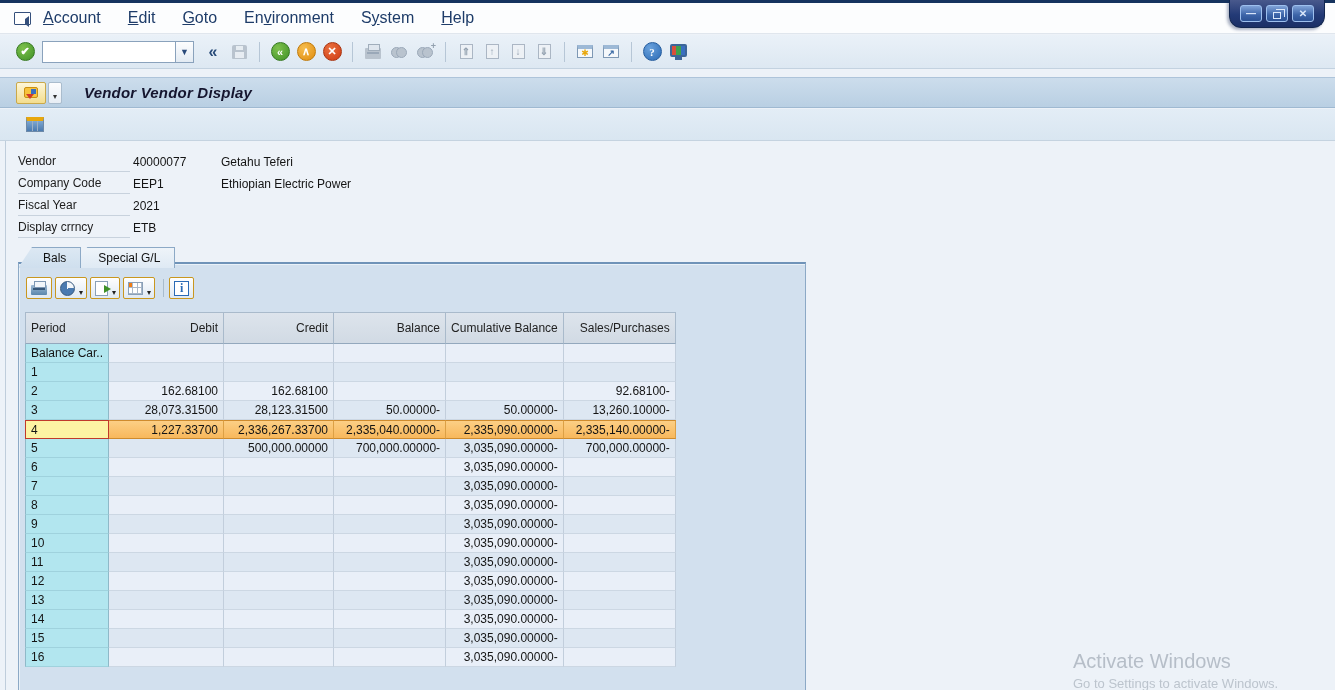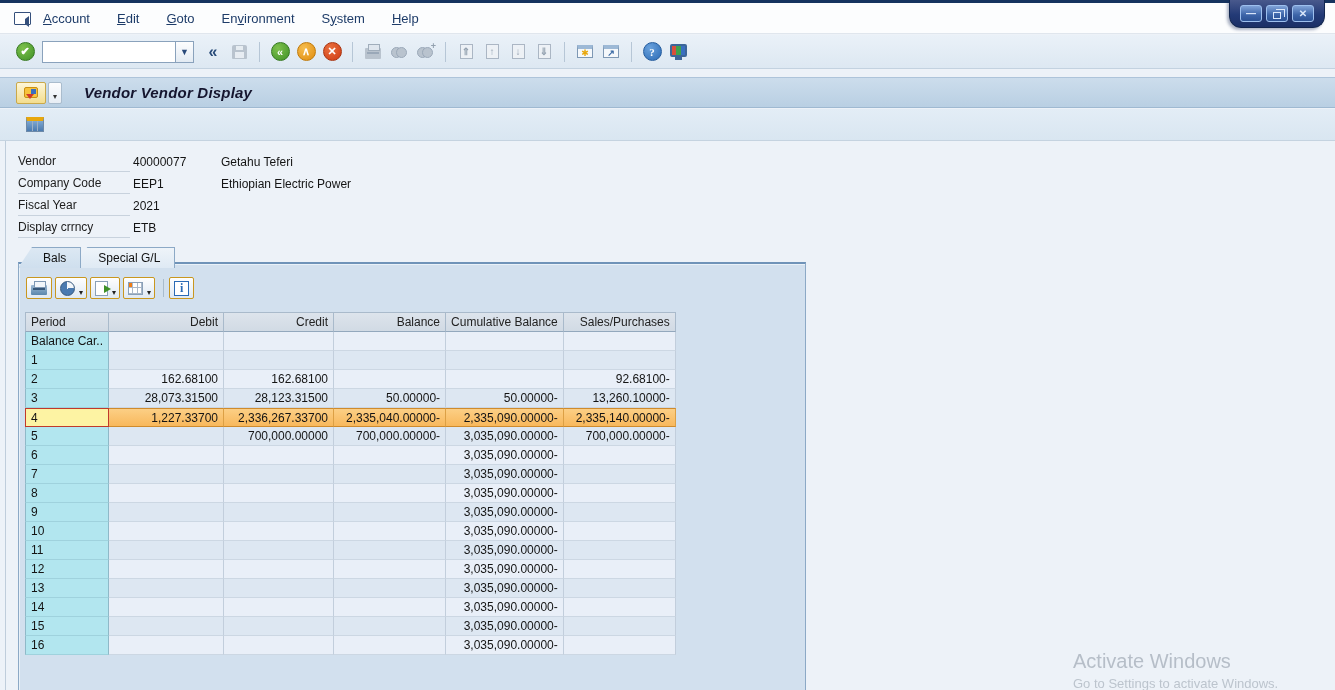--- a/index.html
+++ b/index.html
@@ -28,21 +28,21 @@
   .restore-glyph { display:inline-block; width:8px; height:7px; border:1px solid #dbe8fb; position:relative; top:2px; background:transparent; }
   .restore-glyph::before { content:""; position:absolute; left:2px; top:-4px; width:8px; height:7px; border:1px solid #dbe8fb; border-bottom:none; border-left:none; }
 
   
   .menubar {
     position:absolute; top:3px; left:0; right:0; height:31px; background:#fcfdfe;
     border-bottom:1px solid #e0e6ed; display:flex; align-items:center; z-index:4;
   }
   .sysicon { width:17px; height:13px; border:1px solid #35507c; border-radius:1px; margin:0 12px 0 14px; position:relative; background:#fff; }
   .sysicon::before { content:""; position:absolute; left:3px; top:3px; width:7px; height:5px; border-left:4px solid #35507c; border-top:3px solid transparent; border-bottom:3px solid transparent; transform:rotate(180deg); }
-  .menu-item { color:#1e3c69; margin-right:27px; font-size:13px; cursor:default; }
+  .menu-item { color:#1e3c69; margin-right:27px; font-size:16px; cursor:default; }
   .menu-item u { text-decoration:underline; }
 
   
   .stdbar {
     position:absolute; top:35px; left:0; right:0; height:34px;
     background:linear-gradient(#eaf1f8,#dde8f2);
     border-bottom:1px solid #c3d2e0; display:flex; align-items:center; z-index:3;
   }
   .tb-sep { width:1px; height:20px; background:#b6c6d6; margin:0 7px; }
   .tbtn { width:22px; height:22px; display:flex; align-items:center; justify-content:center; margin:0 2px; cursor:default; }
@@ -140,21 +140,21 @@
   .i-layout { width:15px; height:13px; background:#fff; border:1px solid #8aa0b8; margin:0 2px; display:grid; grid-template-columns:1fr 1fr 1fr; grid-template-rows:1fr 1fr; }
   .i-layout b { border-right:1px solid #aab8c8; border-bottom:1px solid #aab8c8; }
   .i-layout b:first-child { background:#ef7d17; }
   .i-info { width:15px; height:15px; background:#fff; border:1px solid #2a6ab5; color:#2a6ab5; font-weight:bold; font-family:"Liberation Serif",serif; font-size:12px; display:flex; align-items:center; justify-content:center; margin:0 2px; }
 
   
   .gridtable { position:absolute; left:6px; top:48px; border-collapse:separate; border-spacing:0; table-layout:fixed; font-size:12px; }
   .gridtable th {
     background:linear-gradient(#dde4ec,#d1dae4); font-weight:normal; color:#222;
     border-right:1px solid #a9bacb; border-bottom:1px solid #93a8bd; border-top:1px solid #a9bacb;
-    height:20px; padding:0 5px; text-align:right; white-space:nowrap; overflow:hidden;
+    height:32px; padding:0 5px; text-align:right; white-space:nowrap; overflow:hidden;
   }
   .gridtable th:first-child { text-align:left; border-left:1px solid #a9bacb; }
   .gridtable td {
     height:19px; padding:0 5px; border-right:1px solid #c2cedc; border-bottom:1px solid #ccd7e3;
     white-space:nowrap; overflow:hidden; text-align:right; color:#141414;
   }
   .gridtable td.per {
     background:#b2e6ef; text-align:left; border-right:1px solid #8fb9c8; border-bottom:1px solid #9fd2dd; border-left:1px solid #8fb9c8;
   }
   .gridtable tr.rl td:not(.per) { background:#e9eff8; }
@@ -395,21 +395,21 @@
             <td class="per">4</td>
             <td class="num">1,227.33700</td>
             <td class="num">2,336,267.33700</td>
             <td class="num">2,335,040.00000-</td>
             <td class="num">2,335,090.00000-</td>
             <td class="num">2,335,140.00000-</td>
           </tr>
           <tr class="rd">
             <td class="per">5</td>
             <td class="num"></td>
-            <td class="num">700,000.00000</td>
+            <td class="num">500,000.00000</td>
             <td class="num">700,000.00000-</td>
             <td class="num">3,035,090.00000-</td>
             <td class="num">700,000.00000-</td>
           </tr>
           <tr class="rl">
             <td class="per">6</td>
             <td class="num"></td>
             <td class="num"></td>
             <td class="num"></td>
             <td class="num">3,035,090.00000-</td>

